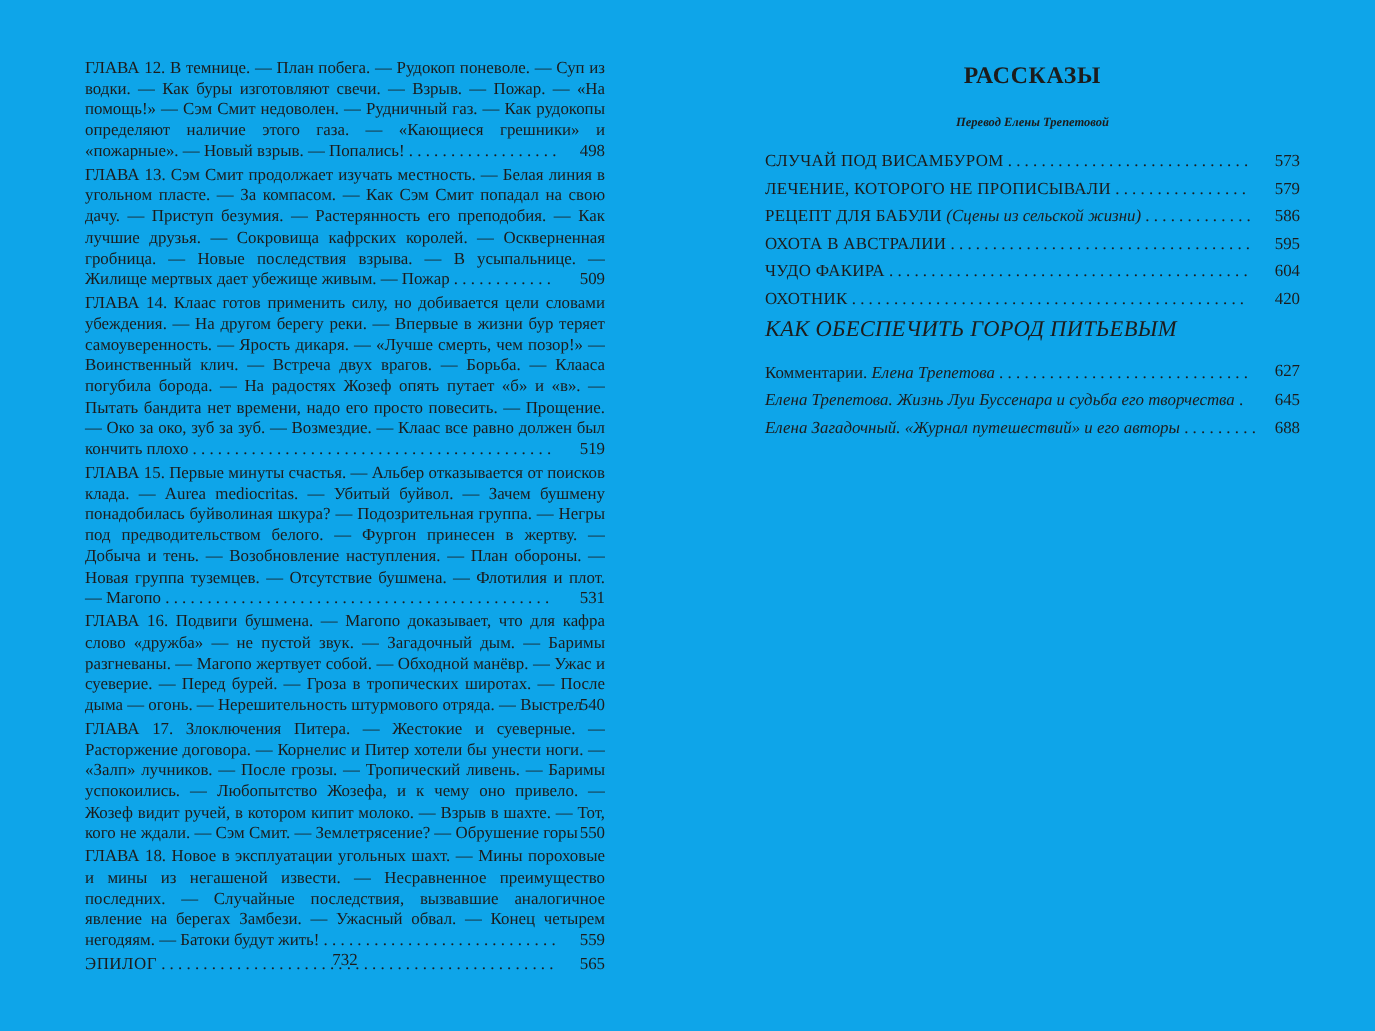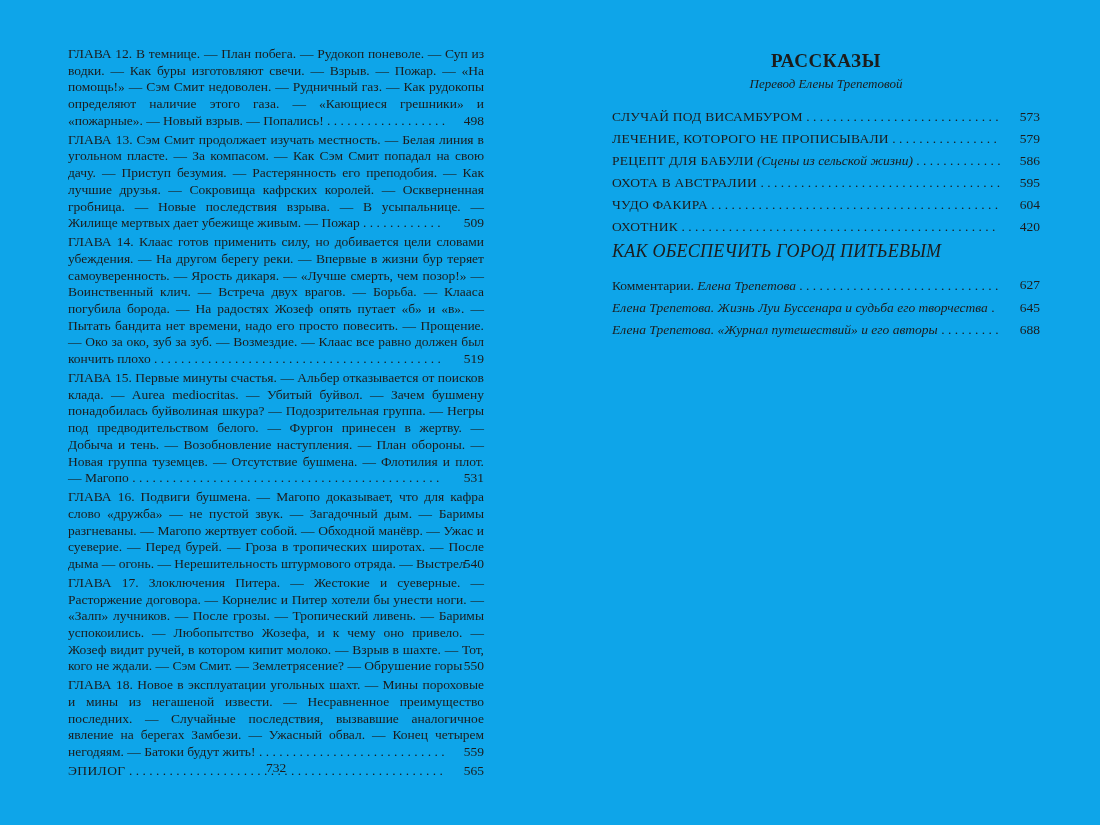--- a/index.html
+++ b/index.html
@@ -55,22 +55,23 @@
   }
   .r-heading {
     text-align: center;
     font-weight: bold;
     font-size: 19px;
     letter-spacing: 0.6px;
   }
   .r-subtitle {
     text-align: center;
     font-style: italic;
-    font-size: 13px;
-    margin-top: 4px;
+    font-size: 10px;
+    margin-top: 21px;
+    font-weight: bold;
   }
   .r-rows { margin-top: 16px; }
   .row {
     position: relative;
     font-size: 13.5px;
     line-height: 1.3;
     margin-bottom: 4.5px;
   }
   .caps { letter-spacing: 0.25px; }
   .it { font-style: italic; margin-top: 12px; }
@@ -133,19 +134,19 @@
       </div>
 
     </div>
 
     <div class="extras">
 
       <div class="row"><span>Комментарии. </span><span class="it">Елена Трепетова</span><span class="dots"> . . . . . . . . . . . . . . . . . . . . . . . . . . . . . . </span><span class="pg">627</span></div>
 
       <div class="row"><span></span><span class="it">Елена Трепетова. Жизнь Луи Буссенара и судьба его творчества</span><span class="dots"> . </span><span class="pg">645</span></div>
 
-      <div class="row"><span></span><span class="it">Елена Трепетова. «Журнал путешествий» и его авторы</span><span class="dots"> . . . . . . . . . </span><span class="pg">688</span></div>
+      <div class="row"><span></span><span class="it">Елена Загадочный. «Журнал путешествий» и его авторы</span><span class="dots"> . . . . . . . . . </span><span class="pg">688</span></div>
 
     </div>
 
   </div>
 
 </div>
 
 </body></html>

